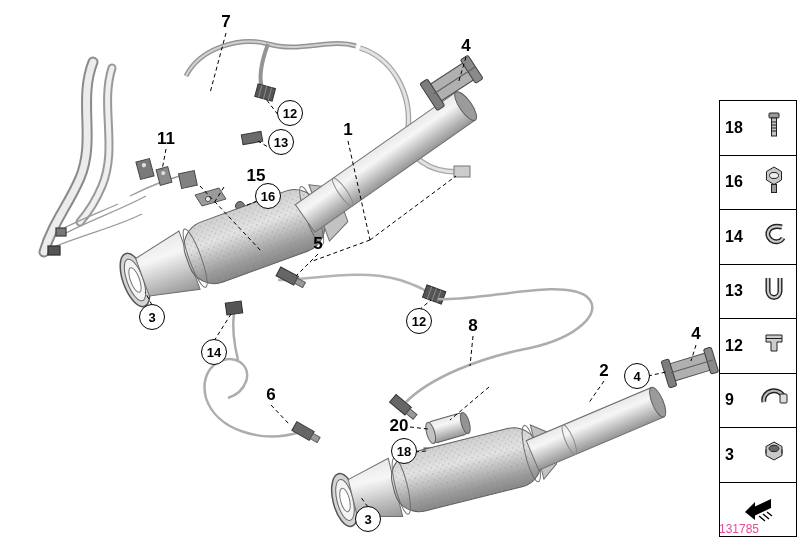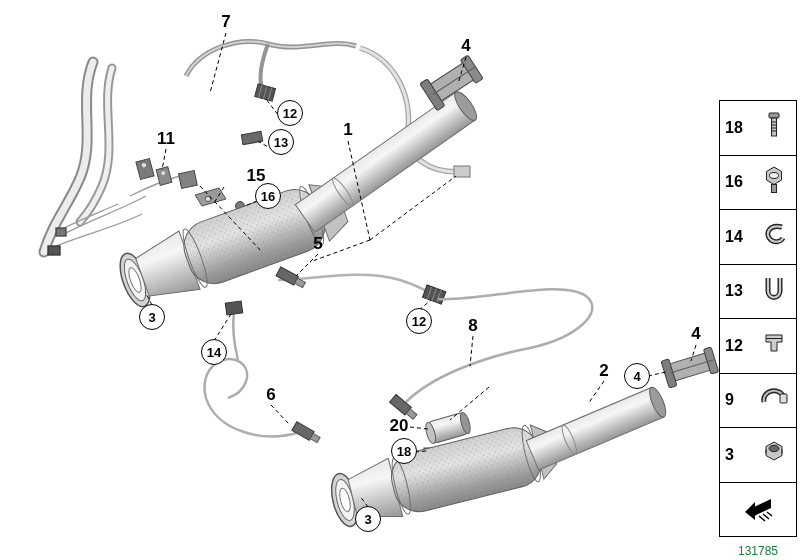--- a/index.html
+++ b/index.html
@@ -25,22 +25,22 @@
     box-sizing:border-box;
   }
   .legend-row{
     flex:1;display:flex;align-items:center;justify-content:space-between;
     padding:0 5px;border-top:1px solid #000;cursor:pointer;
   }
   .legend-row:first-child{border-top:none;}
   .legend-num{font-weight:bold;font-size:16px;color:#000;}
   .legend-row.arrow-row{justify-content:center;}
   .diagram-id{
-    position:absolute;left:719px;top:544px;width:78px;text-align:center;
-    font-size:12px;color:#15803d;z-index:6;
+    position:absolute;left:719px;top:522px;width:78px;text-align:left;
+    font-size:12px;color:#ec4899;z-index:6;
   }
 </style>
 </head>
 <body>
 
 <svg class="stage" width="800" height="560" viewBox="0 0 800 560" xmlns="http://www.w3.org/2000/svg">
   <defs>
     <linearGradient id="pipeGrad" x1="0" y1="0" x2="0" y2="1">
       <stop offset="0" stop-color="#e9e9e9"></stop>
       <stop offset="0.3" stop-color="#f6f6f6"></stop>

